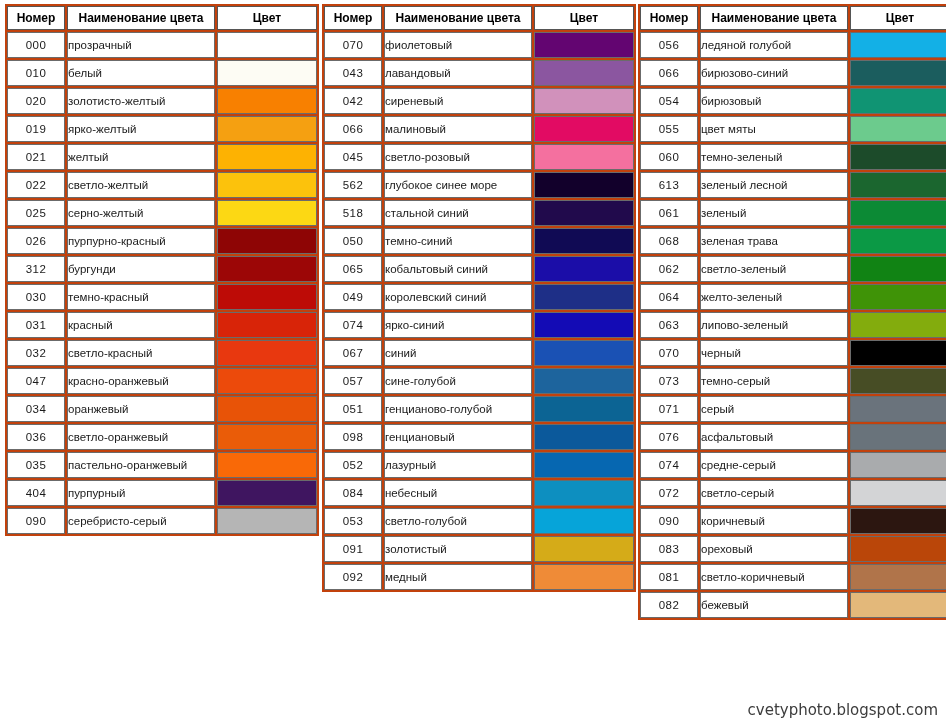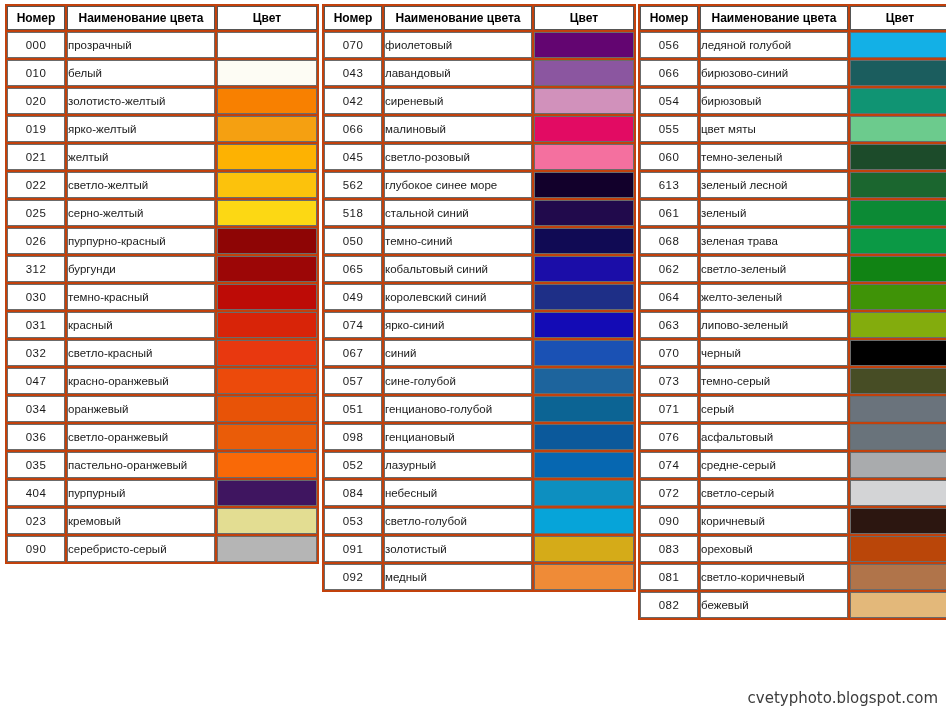--- a/index.html
+++ b/index.html
@@ -85,21 +85,21 @@
   }
   td.sw .chip {
     display: block;
     width: 100%;
     height: 100%;
     min-height: 24px;
   }
   .watermark {
     position: absolute;
     right: 8px;
-    bottom: 14px;
+    bottom: 2px;
     font-size: 15px;
     color: #3c3c3c;
     font-family: "DejaVu Sans", "Liberation Sans", sans-serif;
     letter-spacing: 0px;
     white-space: nowrap;
   }
   
   .tex {
     background-image:
       repeating-linear-gradient(90deg, rgba(255,255,255,0.16) 0 1px, rgba(0,0,0,0.10) 1px 2px),
@@ -240,27 +240,20 @@
               </td>
             </tr>
             <tr>
               <td class="num">404</td>
               <td class="name">пурпурный</td>
               <td class="sw">
                 <span class="chip" style="background: rgb(63, 21, 96);"></span>
               </td>
             </tr>
             <tr>
-              <td class="num">023</td>
-              <td class="name">кремовый</td>
-              <td class="sw">
-                <span class="chip" style="background: rgb(227, 221, 146);"></span>
-              </td>
-            </tr>
-            <tr>
               <td class="num">090</td>
               <td class="name">серебристо-серый</td>
               <td class="sw">
                 <span class="chip tex" style="background: rgb(181, 181, 181);"></span>
               </td>
             </tr>
           </tbody>
       </table>
     </div>
 

